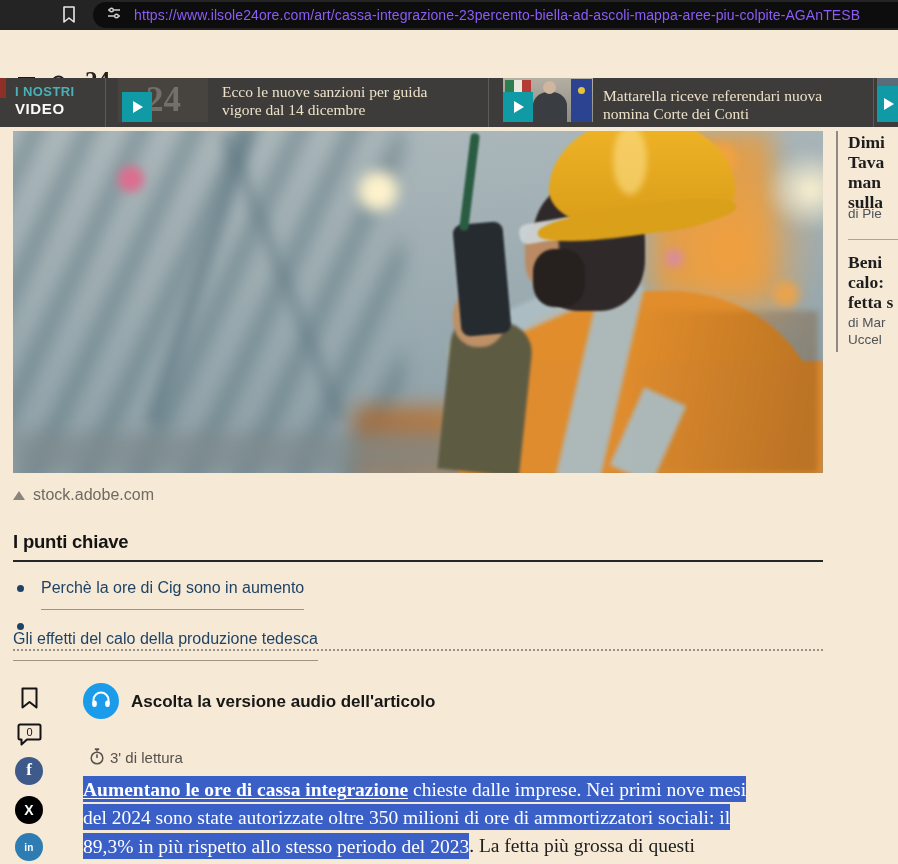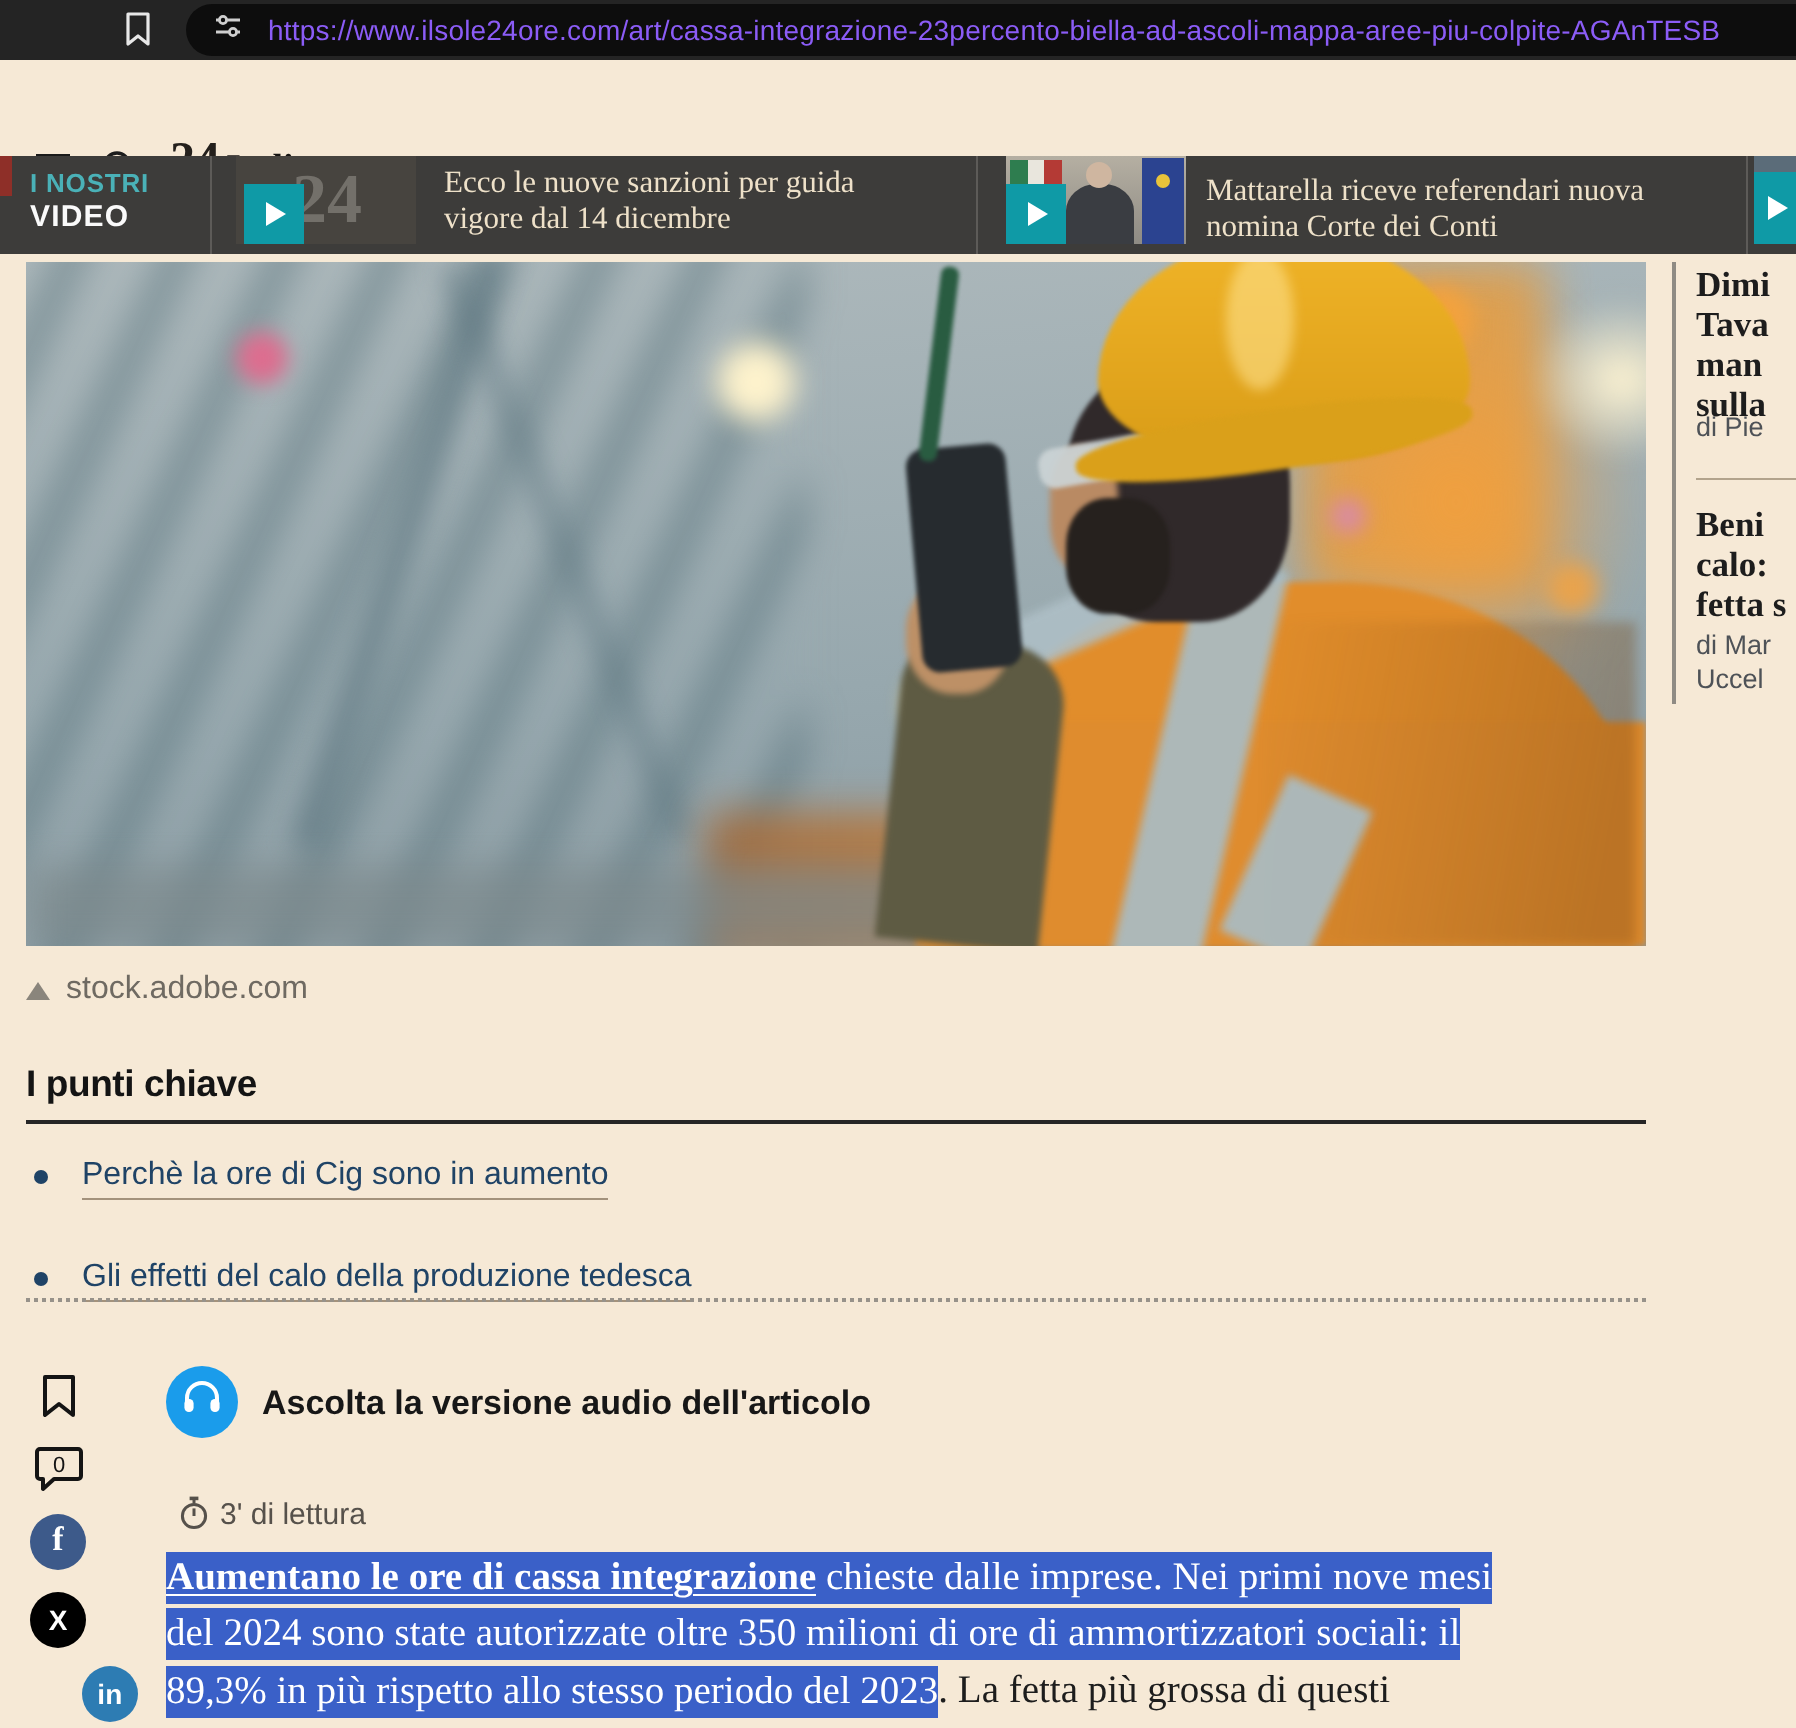--- a/index.html
+++ b/index.html
@@ -124,35 +124,35 @@
   
   .credit { left:13px; top:486px; display:flex; align-items:center; }
   .credit .tri-up { width:0; height:0; border-left:6px solid transparent; border-right:6px solid transparent;
                     border-bottom:9px solid #8a857c; margin-right:8px; }
   .credit span { font-size:16px; color:#6f6a62; }
 
   
   .kp-head { left:13px; top:531px; font-size:18.5px; font-weight:700; color:#141414; letter-spacing:-.2px; }
   .kp-rule { left:13px; top:560px; width:810px; height:2px; background:#262626; }
   .kp-item { left:13px; width:810px; display:flex; align-items:flex-start; }
-  .kp1 { top:579px; } .kp2 { top:630px; }
+  .kp1 { top:579px; } .kp2 { top:617px;flex-direction:column; }
   .kp-dot { width:7px; height:7px; border-radius:50%; background:#1f4366; margin:6px 17px 0 4px; flex:0 0 auto; }
-  .kp-link { font-size:16px; color:#1f4366; border-bottom:1px solid #a3927c; padding-bottom:2px; cursor:pointer; }
+  .kp-link { font-size:16px; color:#1f4366; border-bottom:1px solid #a3927c; padding-bottom:12px; cursor:pointer; }
 
   .dotted-sep { left:13px; top:649px; width:810px; border-top:2px dotted #97928a; }
 
   
   .rail-bm { left:20px; top:687px; }
   .rail-cm { left:17px; top:723px; }
   .soc { left:15px; width:28px; height:28px; border-radius:50%; display:flex; align-items:center;
          justify-content:center; color:#fff; cursor:pointer; }
   .soc-fb { top:757px; background:#3d5a8a; font-family:"Liberation Serif", serif; font-weight:700;
             font-size:17px; padding-bottom:2px; }
   .soc-x { top:796px; background:#000; font-weight:800; font-size:14px; }
-  .soc-li { top:833px; background:#2d7cb3; font-weight:700; font-size:14px; letter-spacing:.2px;margin-left:26px; }
+  .soc-li { top:833px; background:#2d7cb3; font-weight:700; font-size:10px; letter-spacing:.2px; }
 
   
   .audio-circle { left:83px; top:683px; width:36px; height:36px; border-radius:50%; background:#1a9ceb;
                   display:flex; align-items:center; justify-content:center; cursor:pointer; }
   .audio-label { left:131px; top:692px; font-size:17px; font-weight:700; color:#171717; }
   .rt-icon { left:89px; top:748px; }
   .rt-text { left:110px; top:749px; font-size:15px; color:#56514b; }
 
   
   .lead { left:83px; top:775px; width:676px; font-family:"Liberation Serif", serif;

